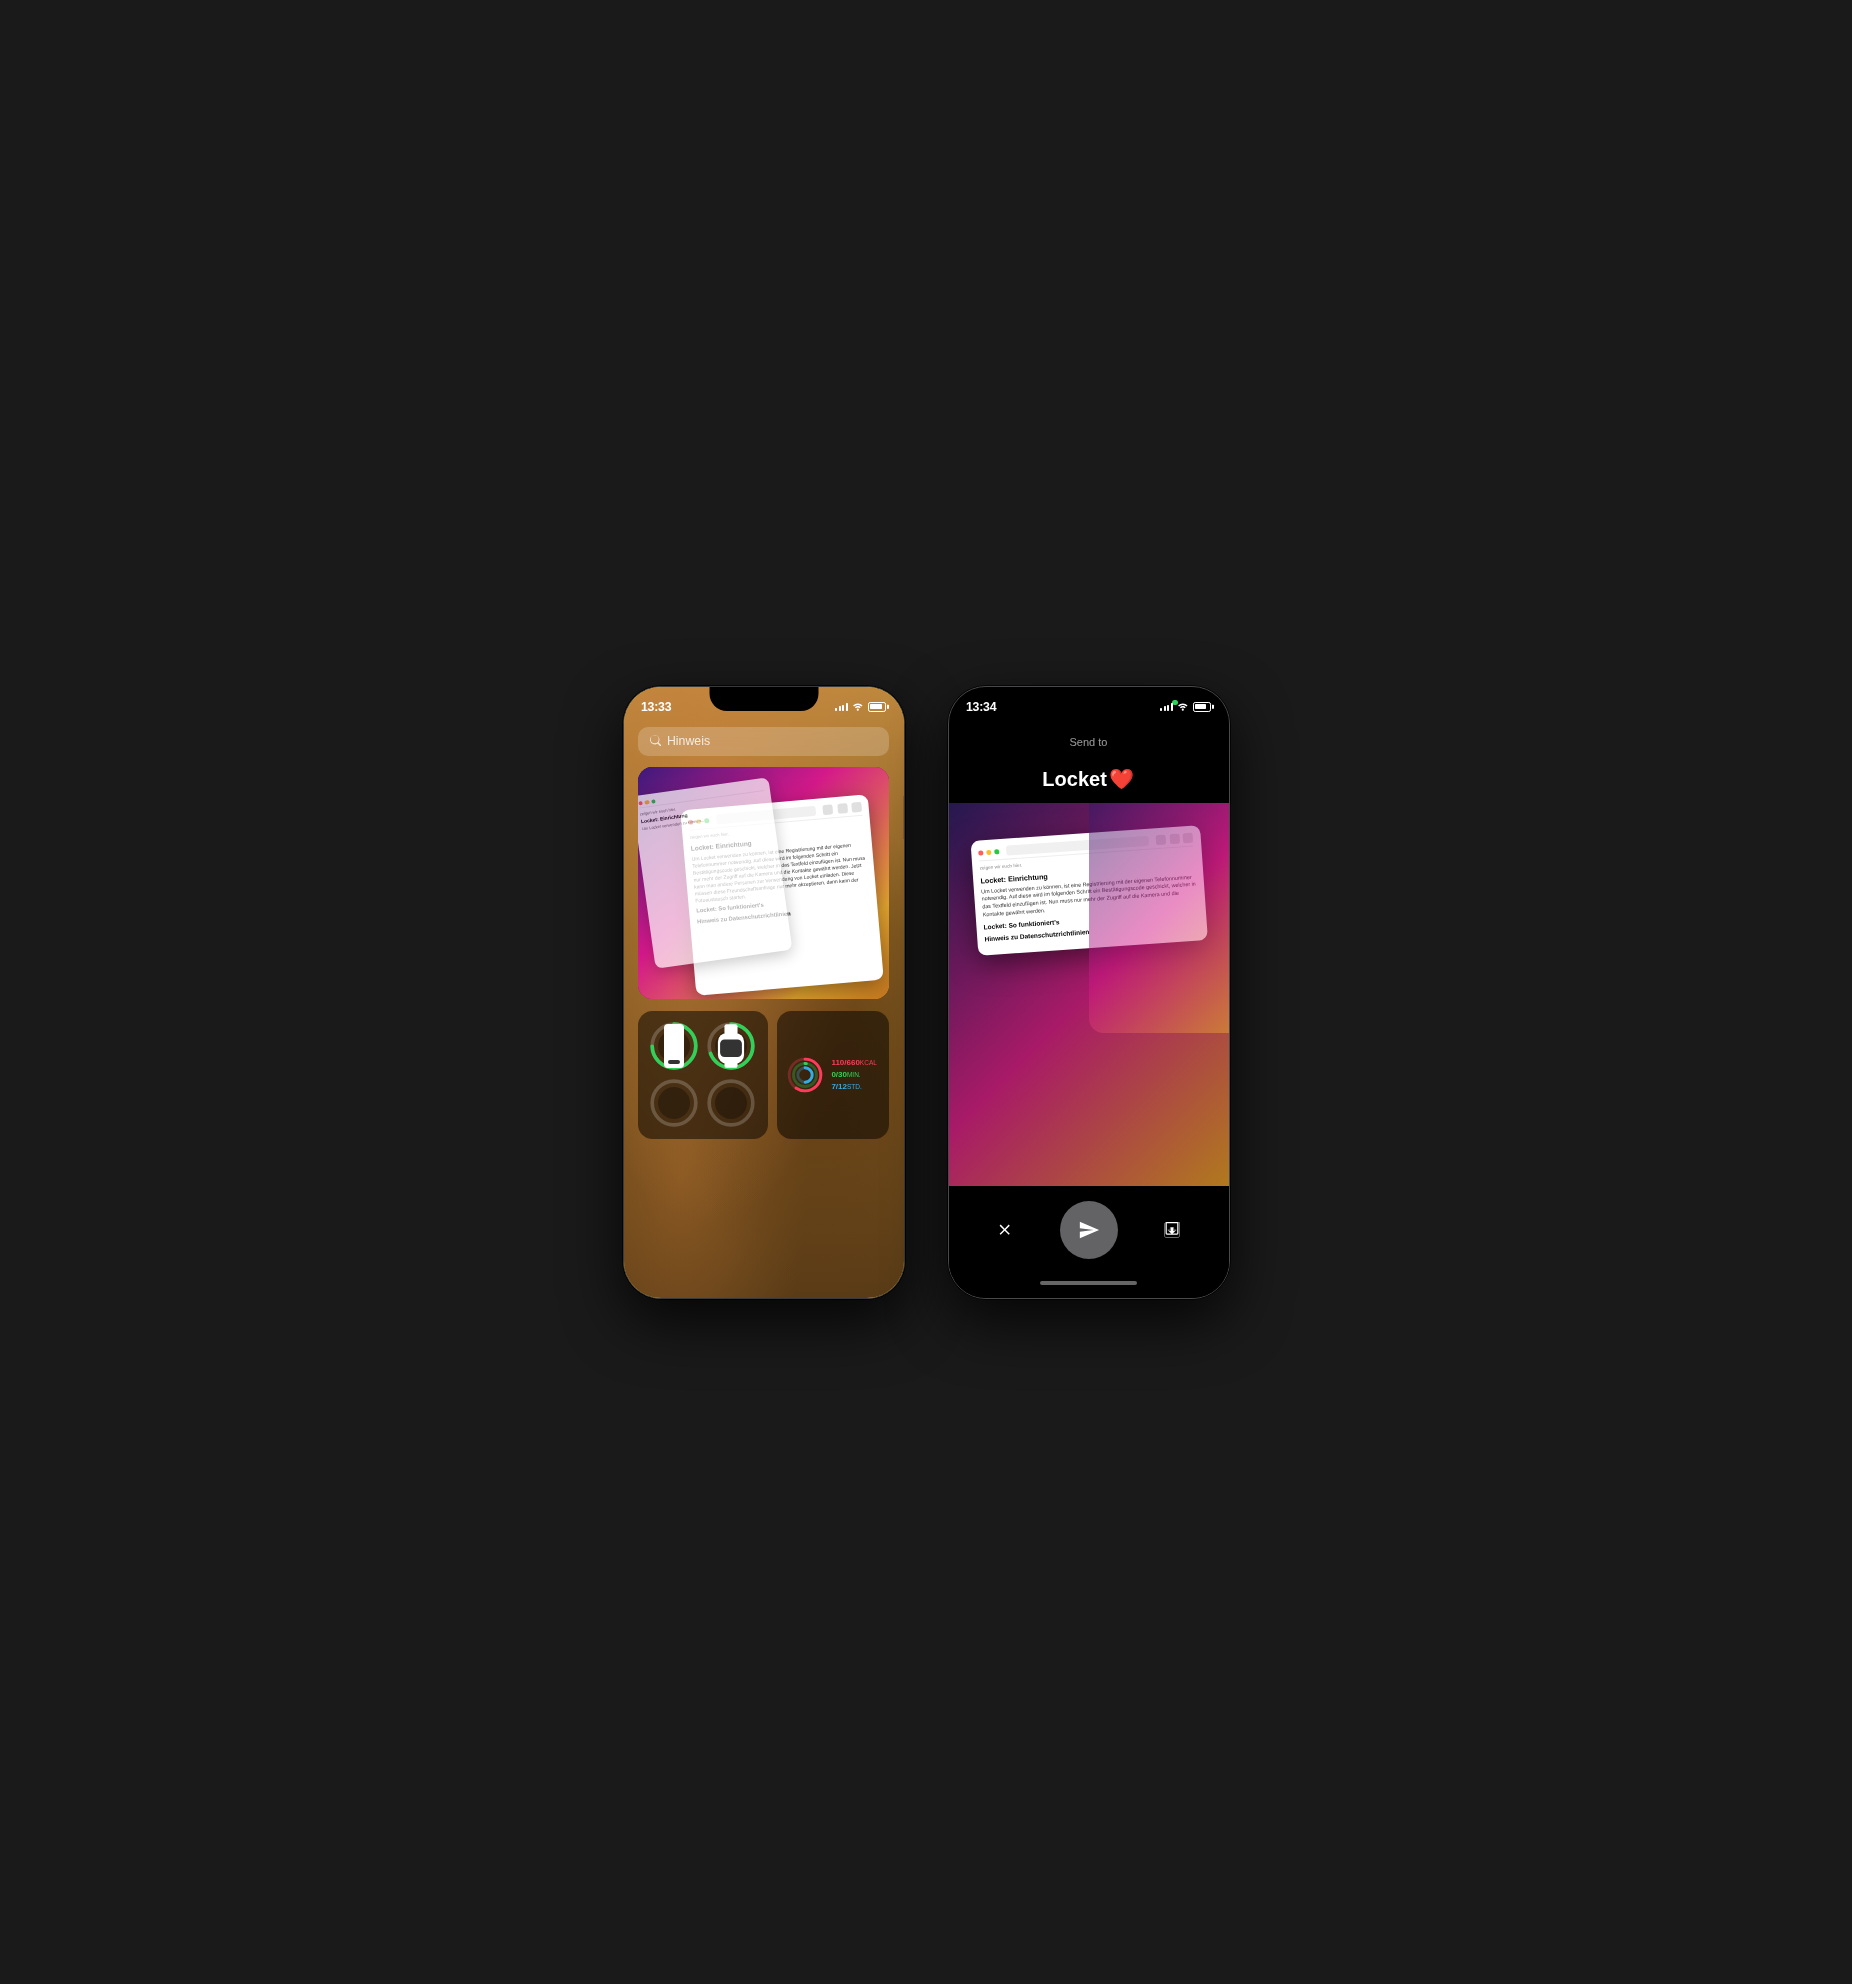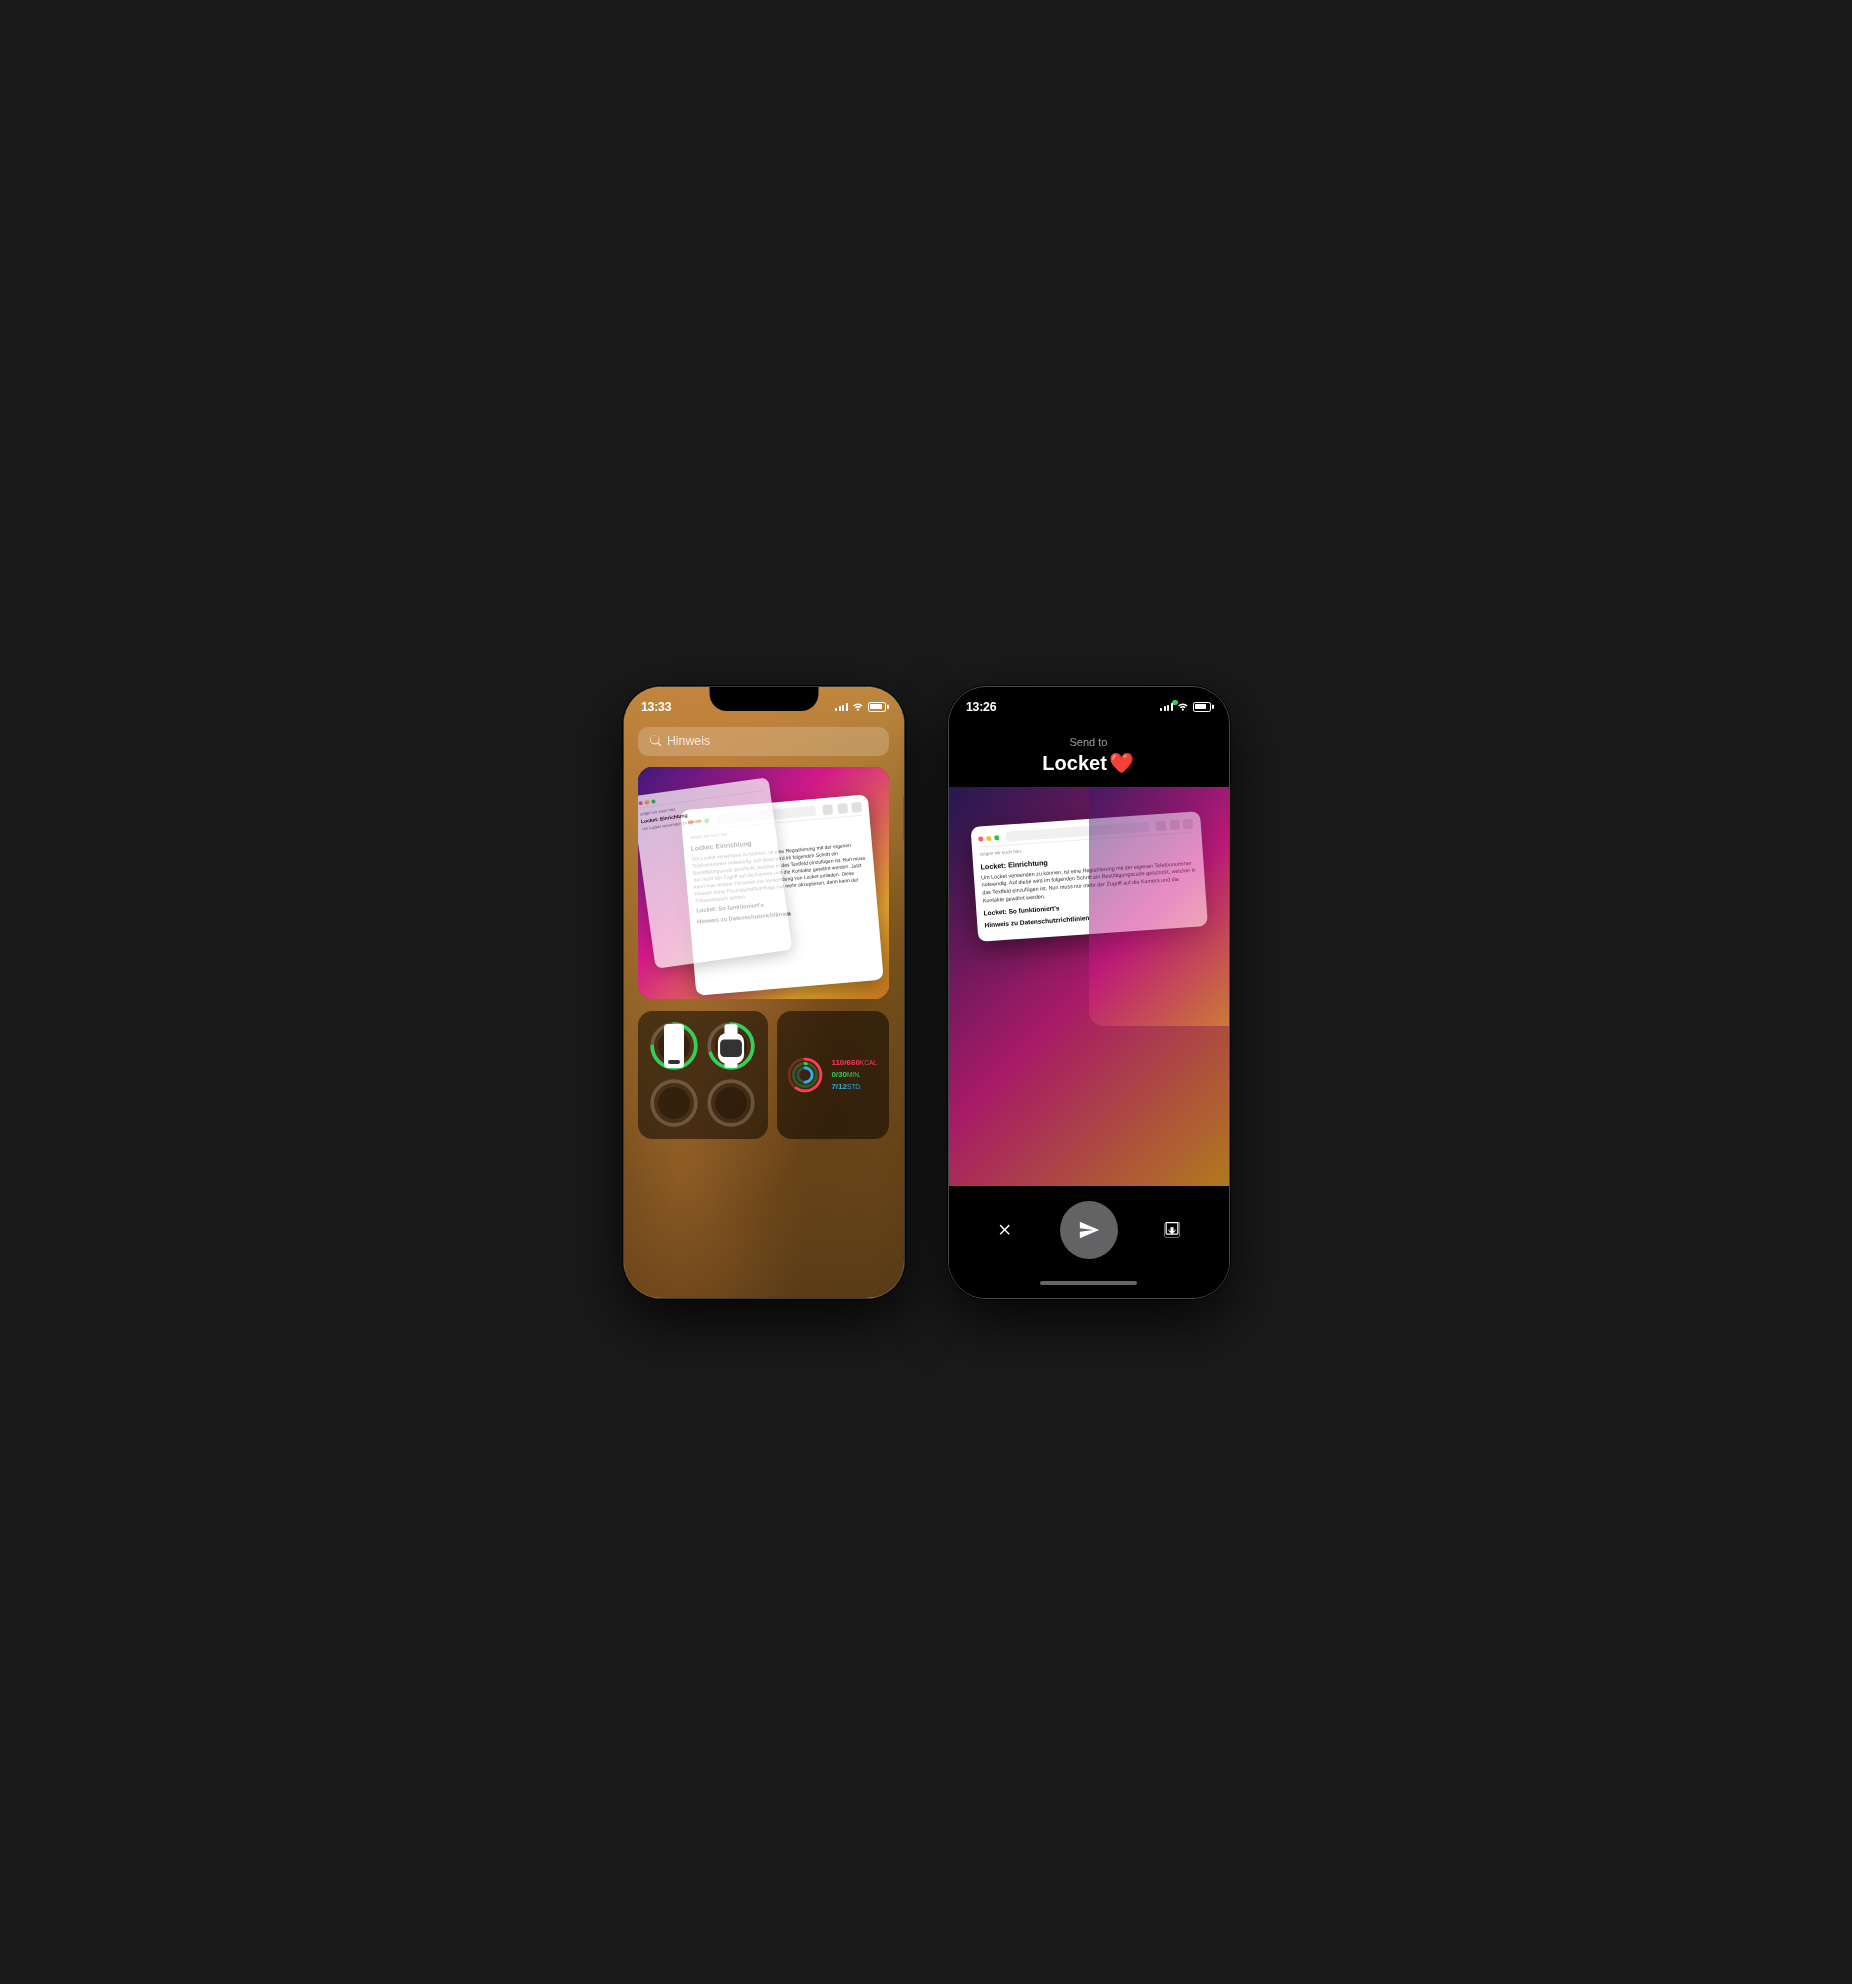--- a/index.html
+++ b/index.html
@@ -360,21 +360,21 @@
       text-align: center;
       padding: 14.5px 17.4px 11.6px;
       position: relative;
       z-index: 2;
     }
 
     .send-to-label {
       font-size: 11px;
       color: rgba(255,255,255,0.6);
       font-weight: 400;
-      margin-bottom: 3px;
+      margin-bottom: 19px;
     }
 
     .send-to-name {
       font-size: 20px;
       font-weight: 700;
       color: #fff;
       display: flex;
       align-items: center;
       justify-content: center;
       gap: 2.9px;
@@ -702,21 +702,21 @@
     <div class="phone-buttons-right">
       <div class="power-btn"></div>
     </div>
     <div class="notch"></div>
 
     <div class="phone-right-screen">
 
       <div class="green-dot"></div>
 
       <div class="status-bar">
-        <span class="status-time">13:26</span>
+        <span class="status-time">13:34</span>
         <div class="status-icons">
           <div class="signal-bars">
             <div class="signal-bar" style="height:2.9px;"></div>
             <div class="signal-bar" style="height:5px;"></div>
             <div class="signal-bar" style="height:6.5px;"></div>
             <div class="signal-bar" style="height:8.7px;"></div>
           </div>
           <span class="wifi-icon">
             <svg width="11.6" height="9.4" viewBox="0 0 16 13" fill="white">
               <path d="M8 10.5a1.5 1.5 0 1 1 0 3 1.5 1.5 0 0 1 0-3zm0-3.5c1.6 0 3 .65 4.05 1.7l-1.4 1.4A4 4 0 0 0 8 9a4 4 0 0 0-2.65 1.1L3.95 8.7A5.97 5.97 0 0 1 8 7zm0-3.5c2.56 0 4.87 1.04 6.55 2.72l-1.4 1.4A7.94 7.94 0 0 0 8 5.5a7.94 7.94 0 0 0-5.15 2.12L1.45 6.22A9.94 9.94 0 0 1 8 3.5z"></path>

